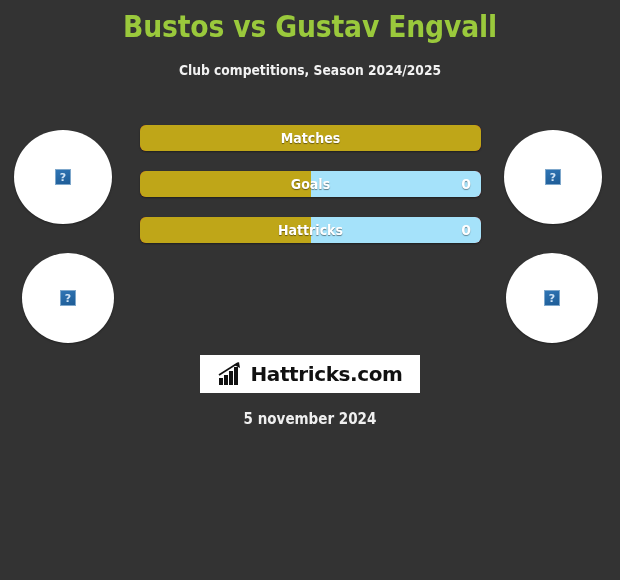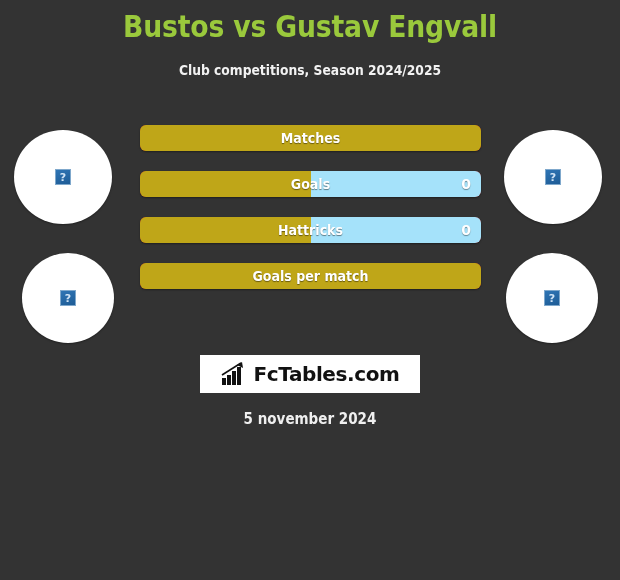--- a/index.html
+++ b/index.html
@@ -228,38 +228,31 @@
     </div>
 
     <div class="bar-row">
       <div class="bar-home" style="width:50%"></div>
       <div class="bar-away" style="width:50%"></div>
       <div class="bar-val home"></div>
       <div class="bar-label">Hattricks</div>
       <div class="bar-val away">0</div>
     </div>
 
-    <div class="bar-row">
-      <div class="bar-home" style="width:100%"></div>
-      <div class="bar-away" style="width:0%"></div>
-      <div class="bar-val home"></div>
-      <div class="bar-label">Goals per match</div>
-      <div class="bar-val away"></div>
-    </div>
 
 
   </div>
 
   <div class="logo-box">
     <svg class="logo-icon" width="28" height="24" viewBox="0 0 28 24">
       <rect x="1" y="16" width="4" height="7" fill="#111111"></rect>
       <rect x="6" y="13" width="4" height="10" fill="#111111"></rect>
       <rect x="11" y="9" width="4" height="14" fill="#111111"></rect>
       <rect x="16" y="5" width="4" height="18" fill="#111111"></rect>
       <path d="M1 13 L20 1" stroke="#111111" stroke-width="1.6" fill="none"></path>
       <path d="M21 0 L22 6 L16 3 Z" fill="#111111"></path>
     </svg>
-    <span class="logo-text">FcTables.com</span>
+    <span class="logo-text">Hattricks.com</span>
   </div>
 
   <div class="date">5 november 2024</div>
 
 </div>
 
 </body></html>

